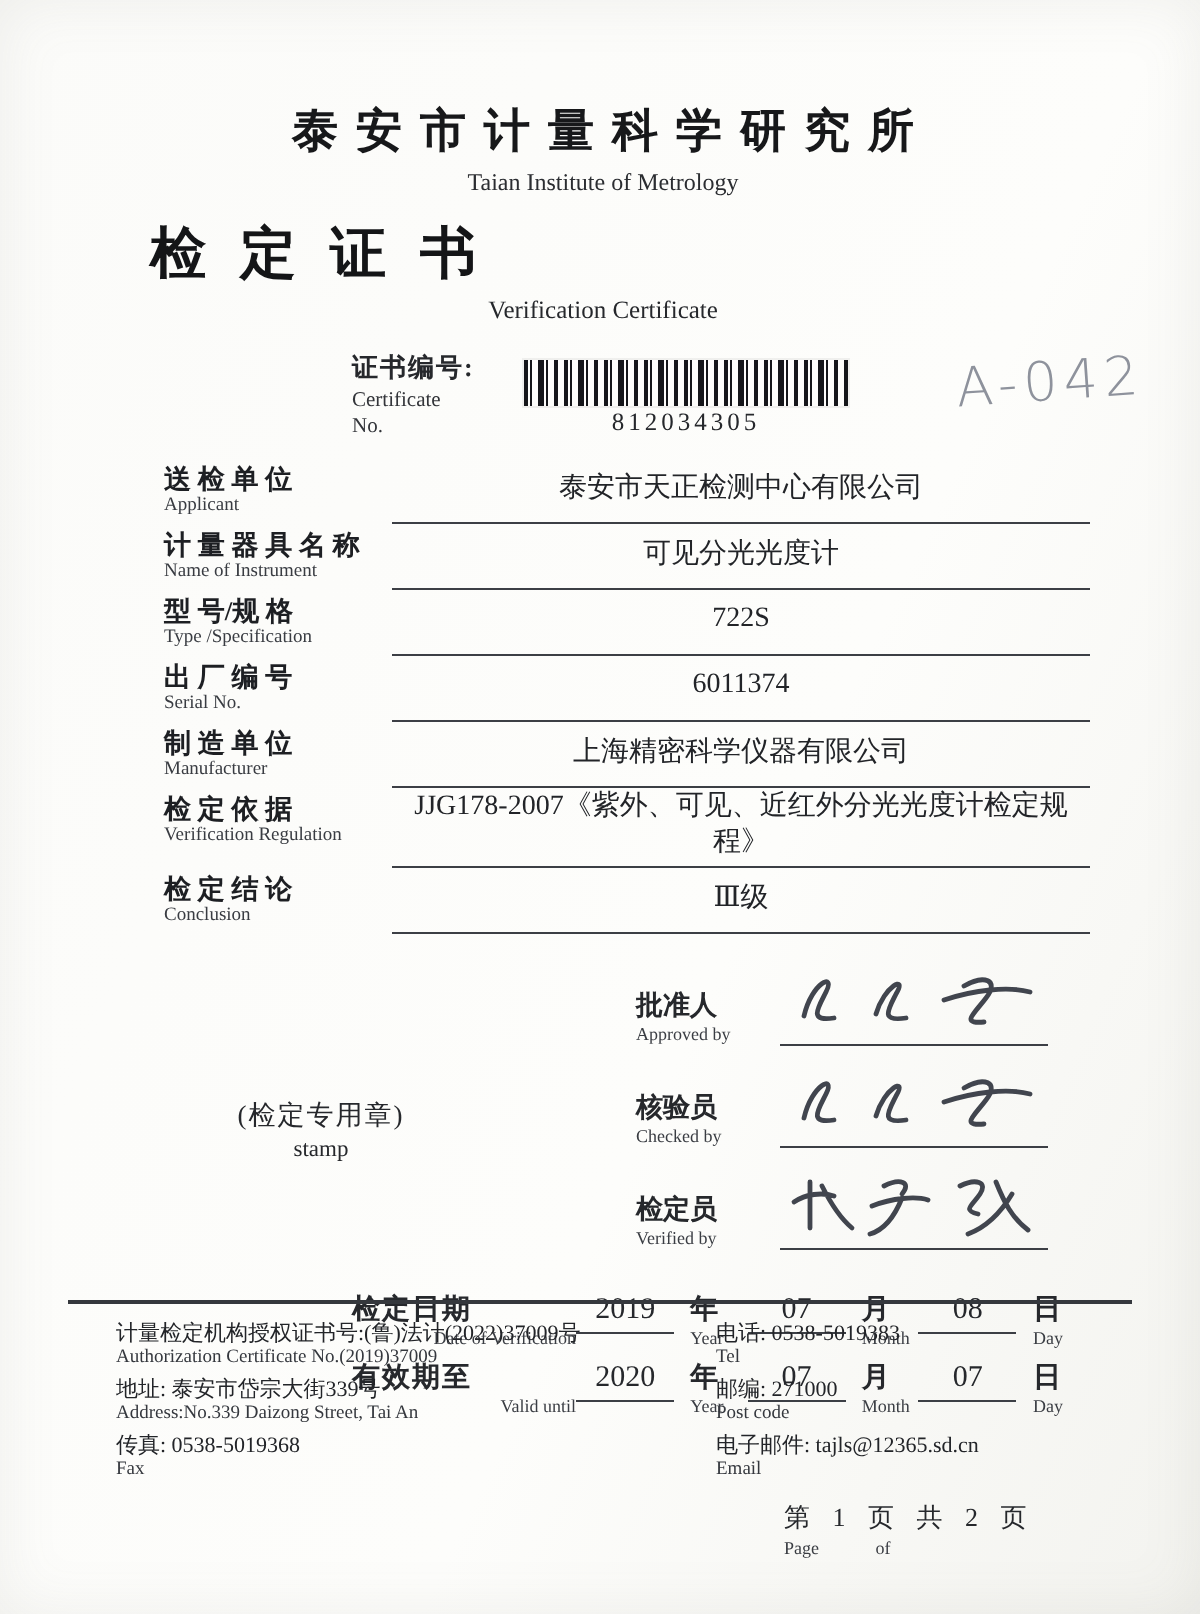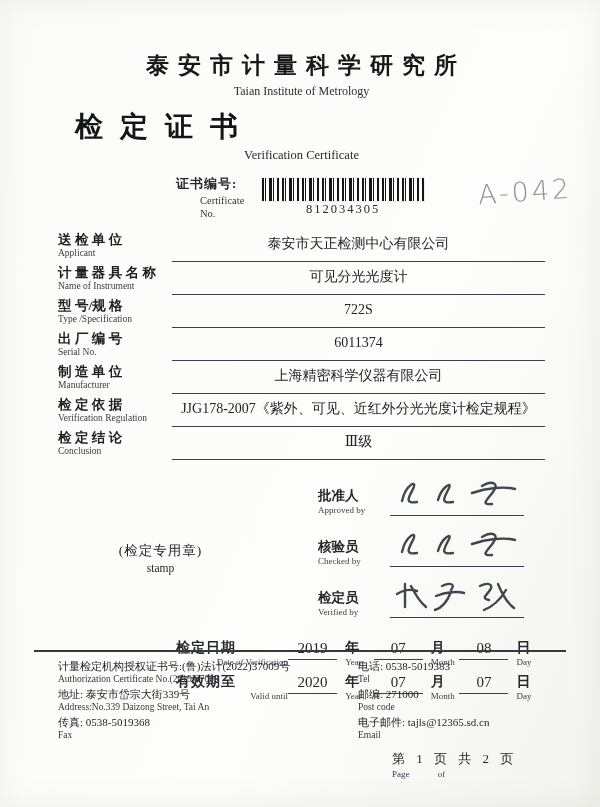--- a/index.html
+++ b/index.html
@@ -23,42 +23,42 @@
     text-align: center; font-size: 23px; font-weight: bold;
     letter-spacing: 9px; color: #17181a; padding-left: 9px;
   }
   .inst-en { text-align: center; font-size: 12px; color: #2b2d31; margin-top: 3px; }
   .title-cn {
     text-align: left; font-size: 28px; font-weight: bold;
     letter-spacing: 17px; padding-left: 17px; color: #141517; margin-top: 9px;
   }
   .title-en { text-align: center; font-size: 12.5px; margin-top: 2px; }
   
-  .certno-row { display: flex; margin: 12px 0 0 118px; align-items: center; }
+  .certno-row { display: flex; margin: 12px 0 0 118px; align-items: flex-end; }
   .certno-label { width: 84px; }
   .certno-label .cn { font-size: 13px; font-weight: bold; letter-spacing: 1px; }
-  .certno-label .en { font-size: 10.5px; color: #33353a; margin-top: 2px; margin-left: 24px; }
+  .certno-label .en { font-size: 10.5px; color: #33353a; margin-top: 2px; }
   .barcode-block { margin-left: 2px; text-align: center; }
   .barcode {
     width: 162px; height: 23px;
     background: repeating-linear-gradient(90deg,
       #15161a 0 2px, #fdfdfb 2px 3px, #15161a 3px 4px, #fdfdfb 4px 7px,
       #15161a 7px 10px, #fdfdfb 10px 11px, #15161a 11px 12px, #fdfdfb 12px 15px,
       #15161a 15px 17px, #fdfdfb 17px 20px);
     outline: 1px solid rgba(0,0,0,0.05);
   }
   .barcode-num { font-size: 12.5px; letter-spacing: 2px; margin-top: 1px; }
   .handwritten-ref {
     position: absolute; right: 28px; top: 176px;
     font-family: "DejaVu Sans", sans-serif;
     font-size: 27px; color: #8e929c; letter-spacing: 3px;
     transform: rotate(-4deg); font-weight: 300;
   }
   
-  .fields { margin-top: 10px; }
+  .fields { margin-top: 10px; margin-left: 24px; }
   .field-row { display: flex; min-height: 33px; align-items: stretch; }
   .field-label { width: 114px; padding-top: 2px; flex: none; }
   .field-label .cn { font-size: 13.5px; font-weight: bold; color: #1d1f23; white-space: nowrap; }
   .field-label .en { font-size: 9.5px; color: #393c42; margin-top: -1px; white-space: nowrap; }
   .field-value {
     flex: 1; border-bottom: 1.4px solid #3c3f45;
     display: flex; align-items: center; justify-content: center;
     font-size: 14px; color: #222428; padding-bottom: 3px; text-align: center;
   }
   

